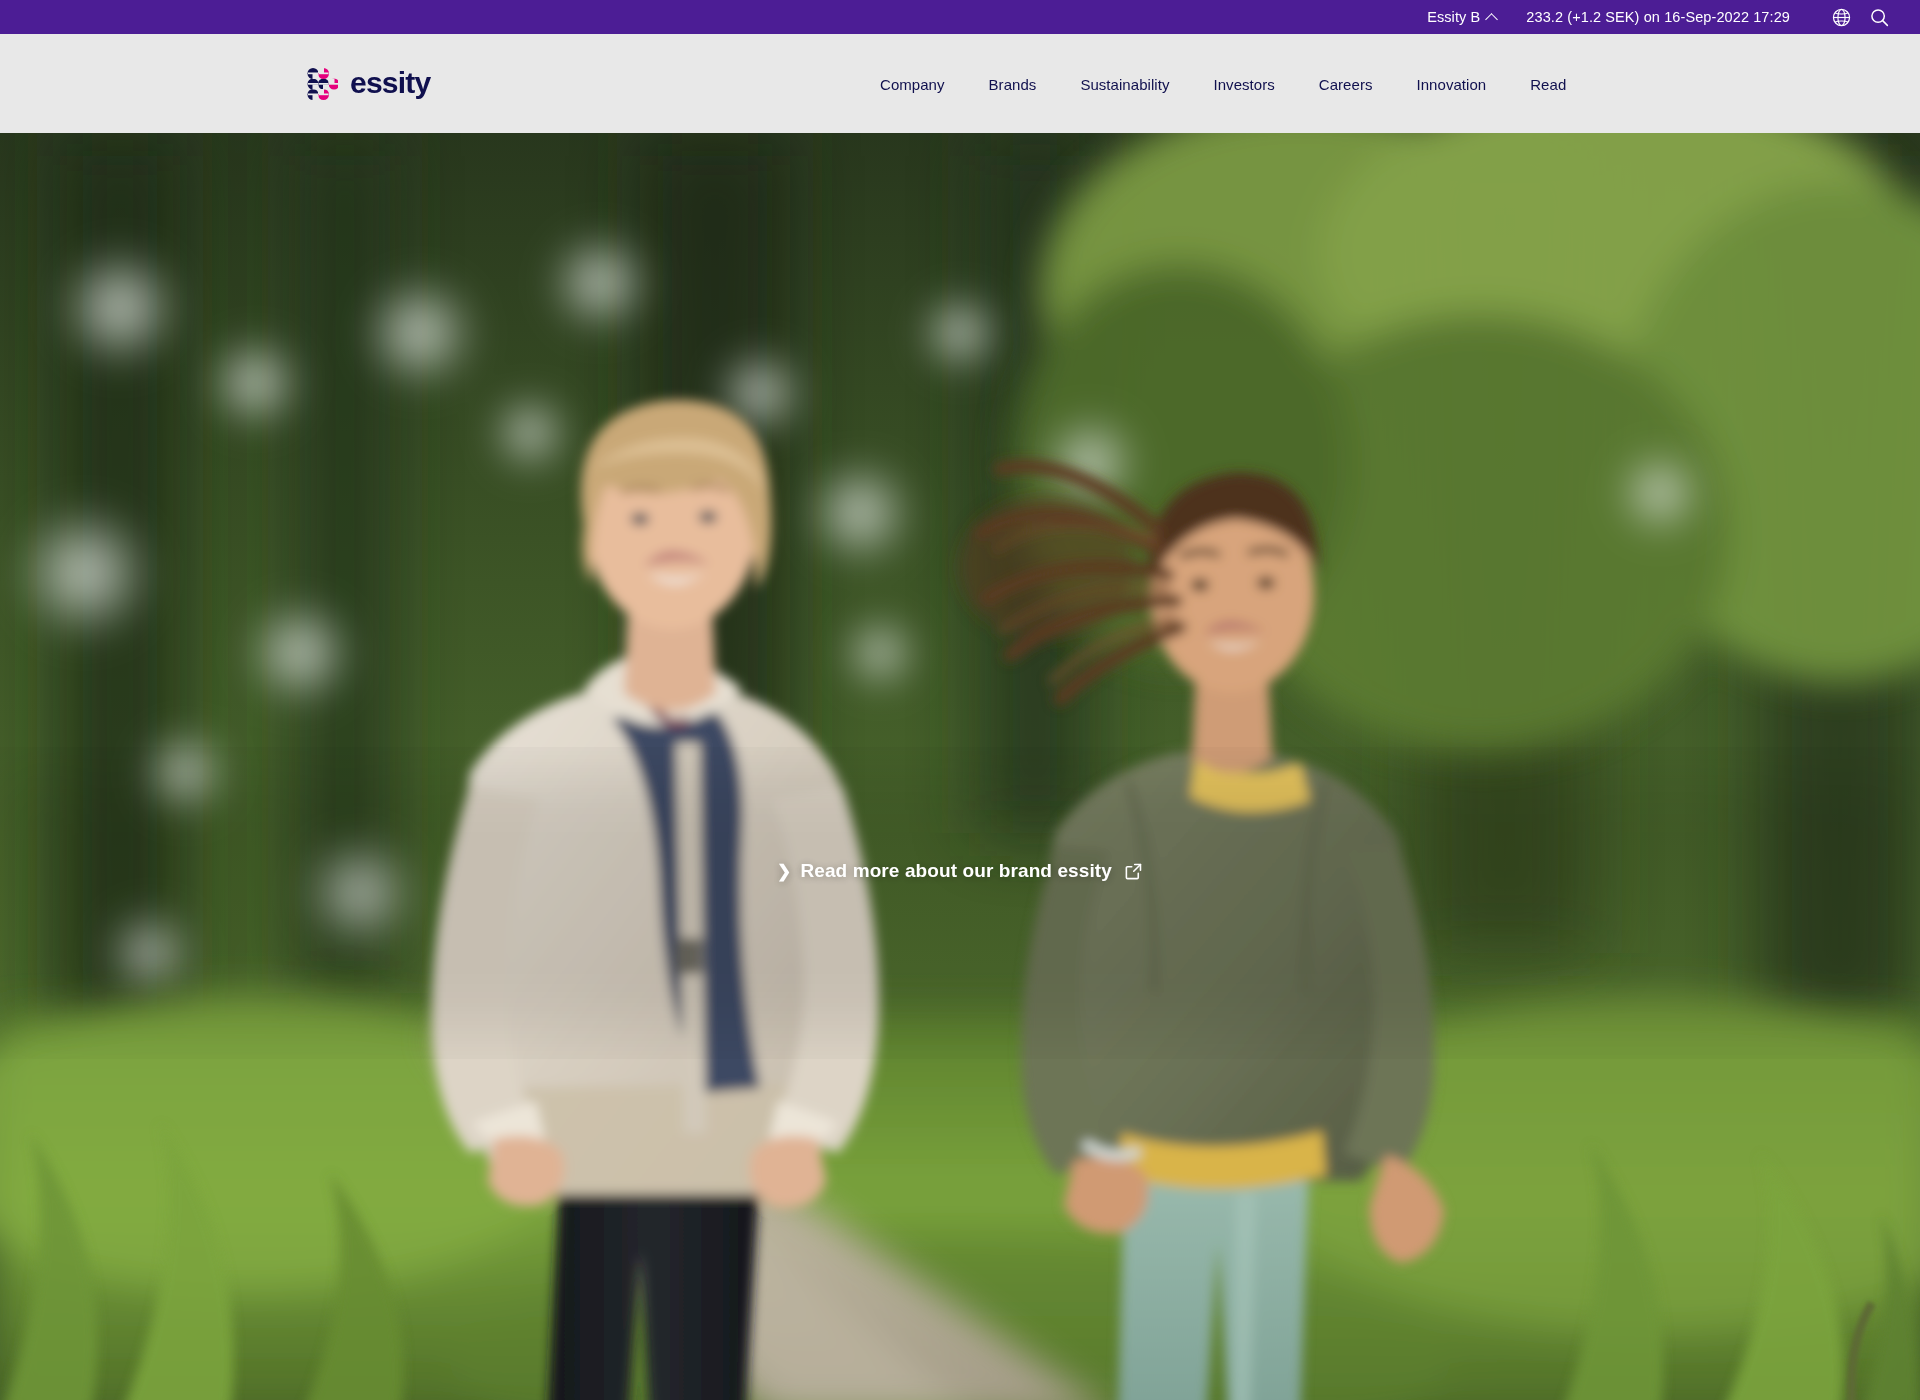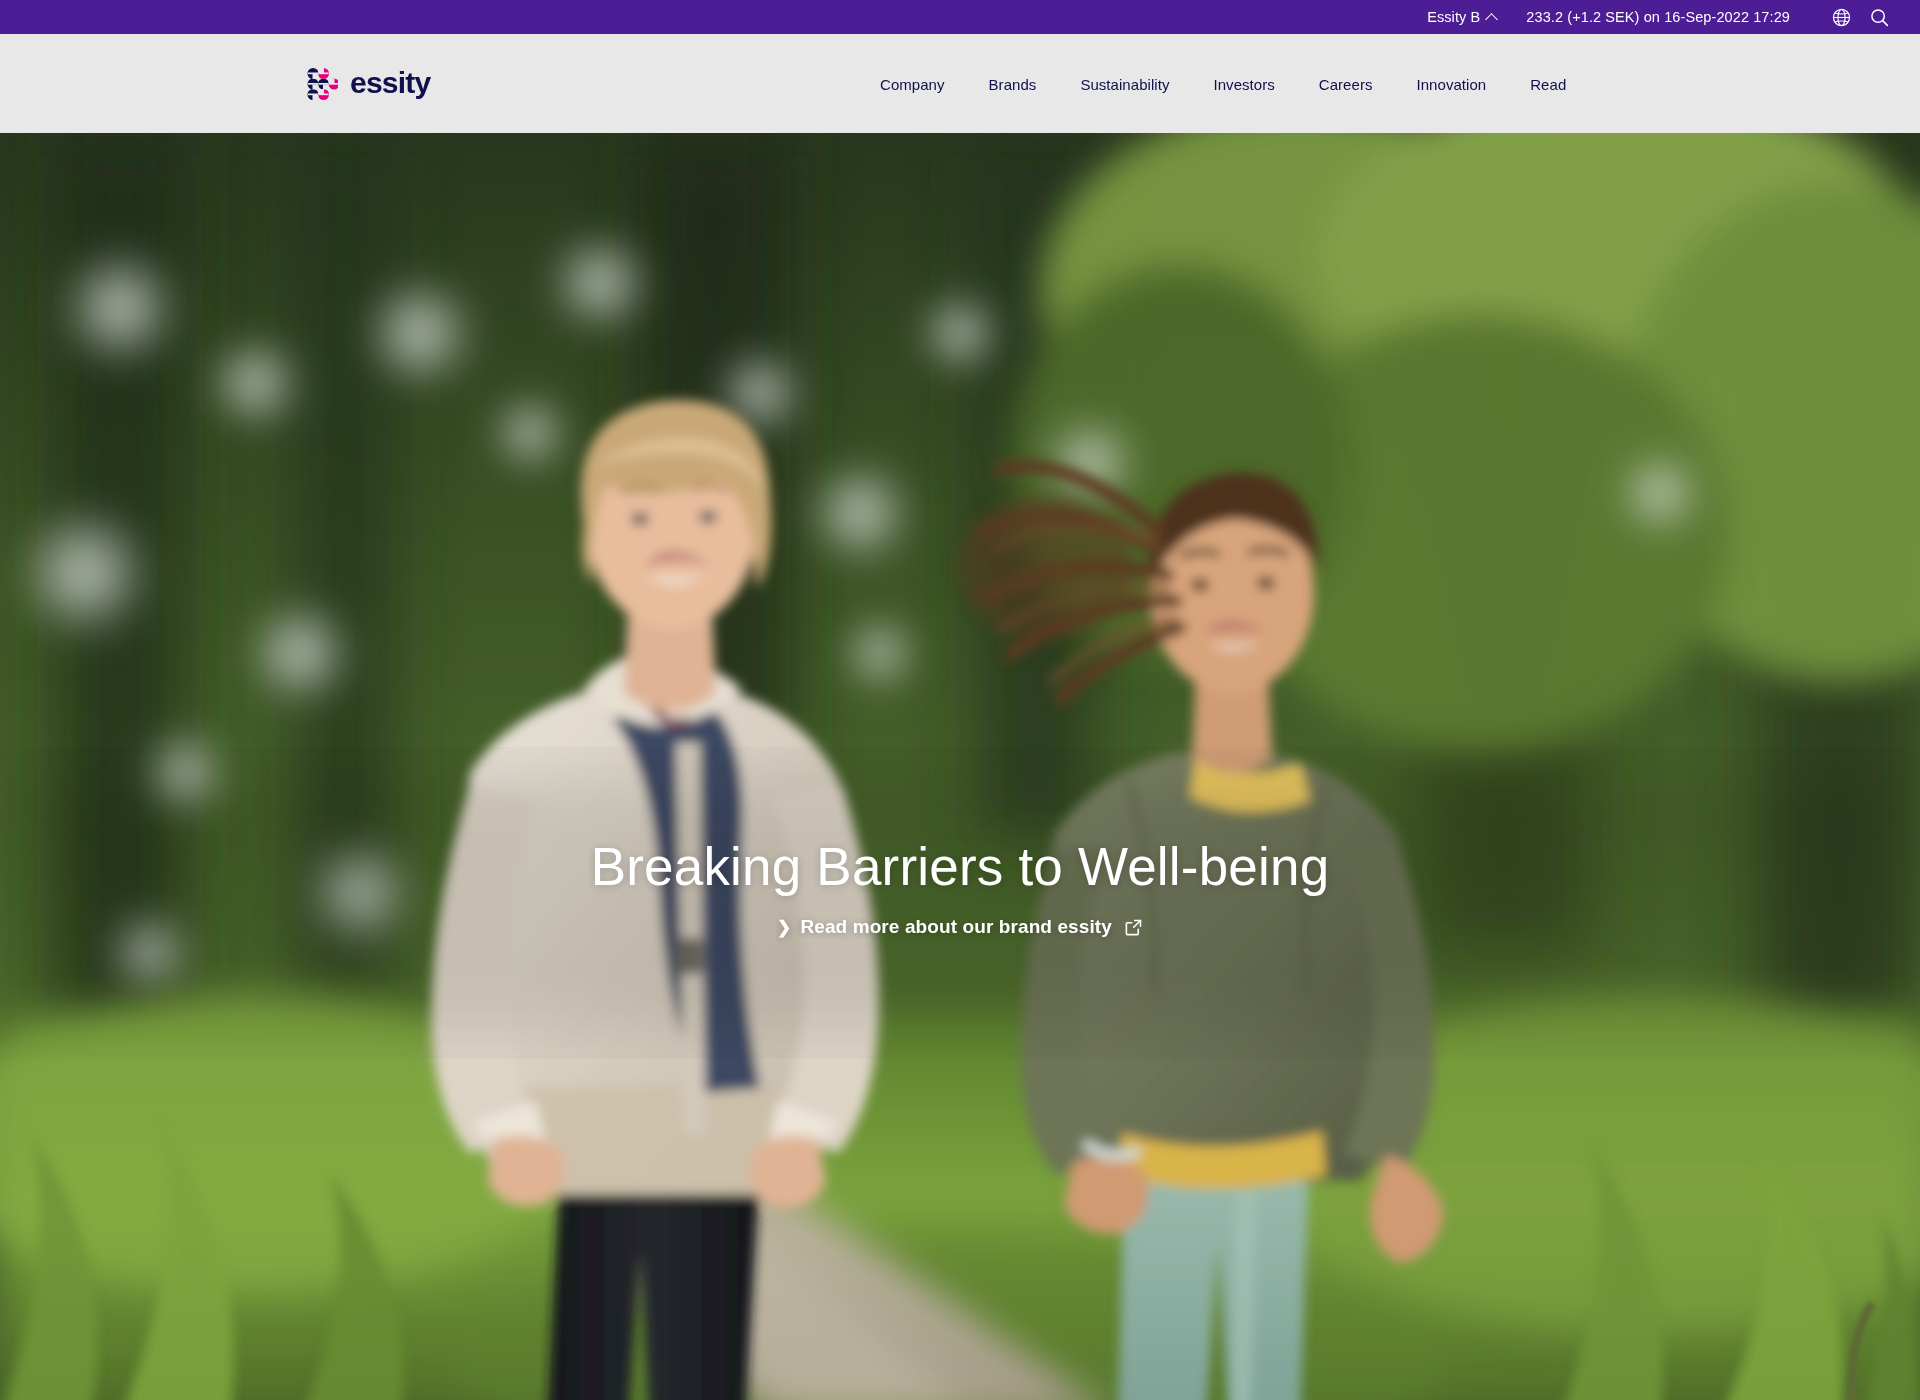--- a/index.html
+++ b/index.html
@@ -394,21 +394,20 @@
         <circle cx="1880" cy="1338" r="8"></circle>
         <circle cx="1832" cy="1344" r="8"></circle>
       </g>
       <path d="M1892 1330 Q1920 1300 1920 1260 L1920 1360 Z" fill="#6e8c3c"></path>
     </g>
 
     <rect x="0" y="640" width="1920" height="260" fill="#000000" opacity=".10" filter="url(#softer)"></rect>
   </svg>
 
   <div class="hero-content">
-    <div class="hero-title">Breaking Barriers to Well-being</div>
 
     <div class="hero-cta">
       <span class="cta-chev">❯</span>
       <span>Read more about our brand essity</span>
       <svg class="ext-ico" width="19" height="19" viewBox="0 0 24 24" fill="none">
         <path d="M13.5 3.2 H20.8 V10.5" stroke="#ffffff" stroke-width="2" stroke-linecap="round" stroke-linejoin="round"></path>
         <line x1="20.8" y1="3.2" x2="12.3" y2="11.7" stroke="#ffffff" stroke-width="2" stroke-linecap="round"></line>
         <path d="M18 14.2 V19.6 A1.4 1.4 0 0 1 16.6 21 H4.4 A1.4 1.4 0 0 1 3 19.6 V7.4 A1.4 1.4 0 0 1 4.4 6 H9.8" stroke="#ffffff" stroke-width="2" stroke-linecap="round" stroke-linejoin="round"></path>
       </svg>
     </div>

